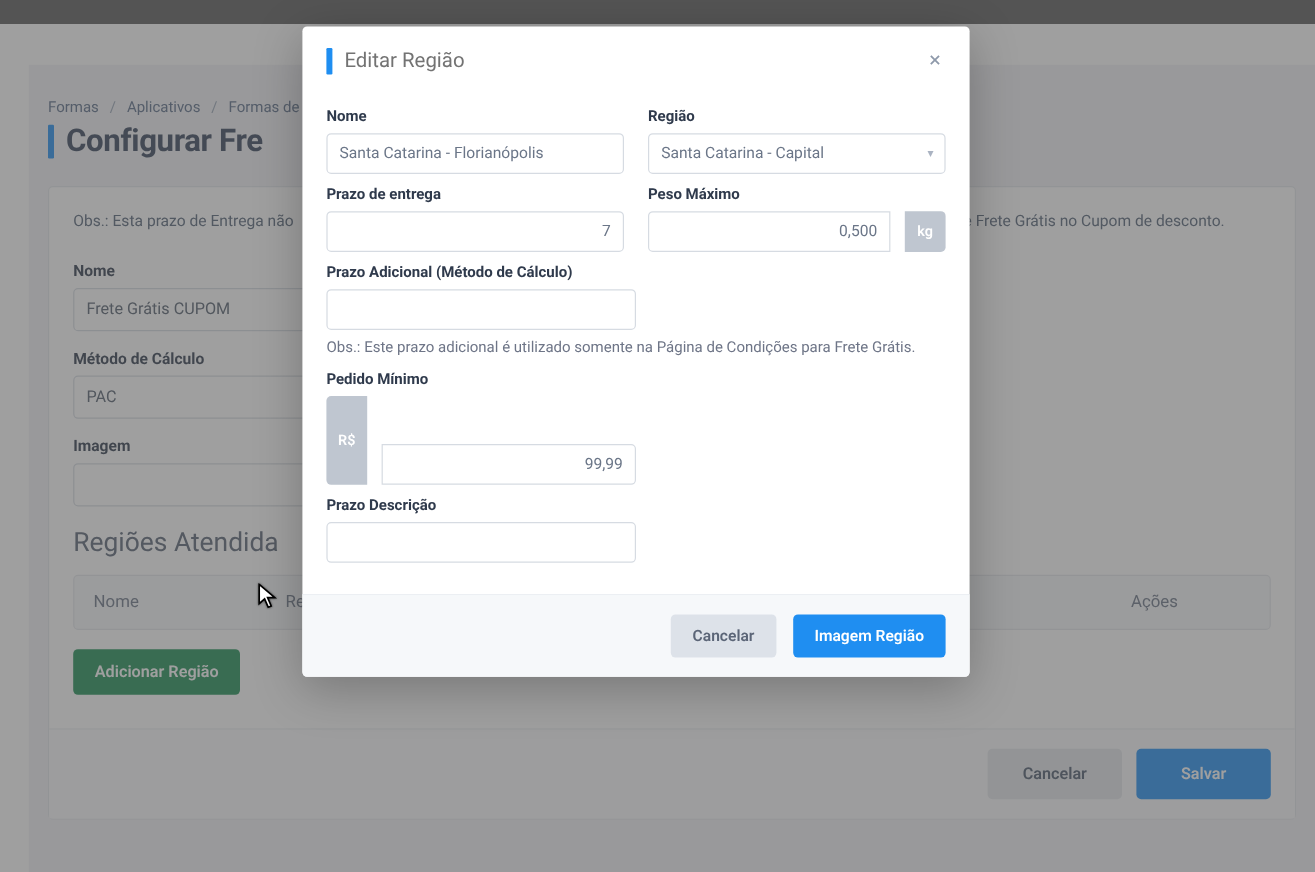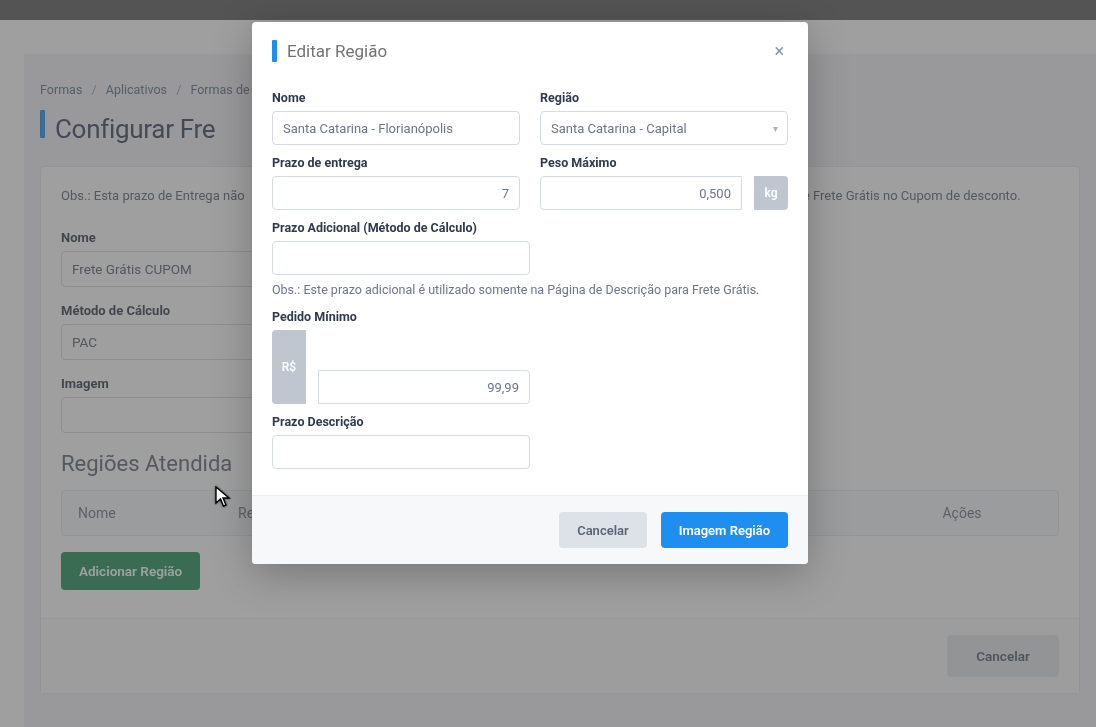--- a/index.html
+++ b/index.html
@@ -10,21 +10,21 @@
   .topbar { position: absolute; left: 0; top: 0; right: 0; height: 20px; background: #595959; }
   .subheader { position: absolute; left: 24px; right: 0; top: 20px; height: 34px; background: #fff; }
   .page-area { position: absolute; left: 24px; right: 0; top: 54px; bottom: 0; background: #f1f2f5; padding: 28px 16px 16px 16px; }
 
   .breadcrumb { font-size: 12.5px; color: #5c6e8a; margin-bottom: 6px; }
   .breadcrumb a { color: #5c6e8a; text-decoration: none; }
   .breadcrumb .sep { margin: 0 6px; color: #9aa6b8; }
 
   .page-title-wrap { display: flex; align-items: center; margin-bottom: 22px; }
   .page-title-bar { width: 5px; height: 28px; background: #1f8ef1; margin-right: 10px; border-radius: 1px; }
-  .page-title { font-size: 26px; font-weight: 400; color: #37445b; letter-spacing: -0.3px; margin-top: 11px; }
+  .page-title { font-size: 26px; font-weight: 700; color: #37445b; letter-spacing: -0.3px; }
 
   .card { background: #fff; border: 1px solid #e3e6eb; border-radius: 4px; padding: 20px 20px 20px 20px; }
 
   .obs-text { font-size: 13px; color: #556478; margin-bottom: 24px; line-height: 1.45; }
 
   .form-group { margin-bottom: 16px; }
   .form-label { display: block; font-size: 13px; font-weight: 700; color: #2f3a4c; margin-bottom: 6px; }
   .form-control {
     width: 100%; height: 36px; border: 1px solid #d6dbe2; border-radius: 4px;
     padding: 0 10px; font-size: 13.5px; color: #55606f; background: #fff;
@@ -154,20 +154,21 @@
         <div class="th-regiao">Re</div>
         <div class="th-acoes">Ações</div>
       </div>
 
       <div style="margin-top:16px;">
         <button class="btn btn-green">Adicionar Região</button>
       </div>
 
       <div class="card-footer">
         <button class="btn btn-secondary footer-btn">Cancelar</button>
+        <button class="btn btn-primary footer-btn">Salvar</button>
       </div>
     </div>
   </div>
 
   <div class="overlay"></div>
 
   <div class="modal">
     <div class="modal-header">
       <div class="modal-title-bar"></div>
       <div class="modal-title">Editar Região</div>
@@ -200,21 +201,21 @@
             <input class="minput text-right group-mid-right" value="0,500" style="">
             <span class="input-addon right">kg</span>
           </div>
         </div>
       </div>
 
       <label class="mlabel">Prazo Adicional (Método de Cálculo)</label>
       <div class="half-width">
         <input class="minput" value="" style="">
       </div>
-      <div class="mobs">Obs.: Este prazo adicional é utilizado somente na Página de Descrição para Frete Grátis.</div>
+      <div class="mobs">Obs.: Este prazo adicional é utilizado somente na Página de Condições para Frete Grátis.</div>
 
       <label class="mlabel">Pedido Mínimo</label>
       <div class="half-width">
         <div class="input-group">
           <span class="input-addon left">R$</span>
           <input class="minput text-right group-mid-left" value="99,99" style="">
         </div>
       </div>
 
       <label class="mlabel">Prazo Descrição</label>

